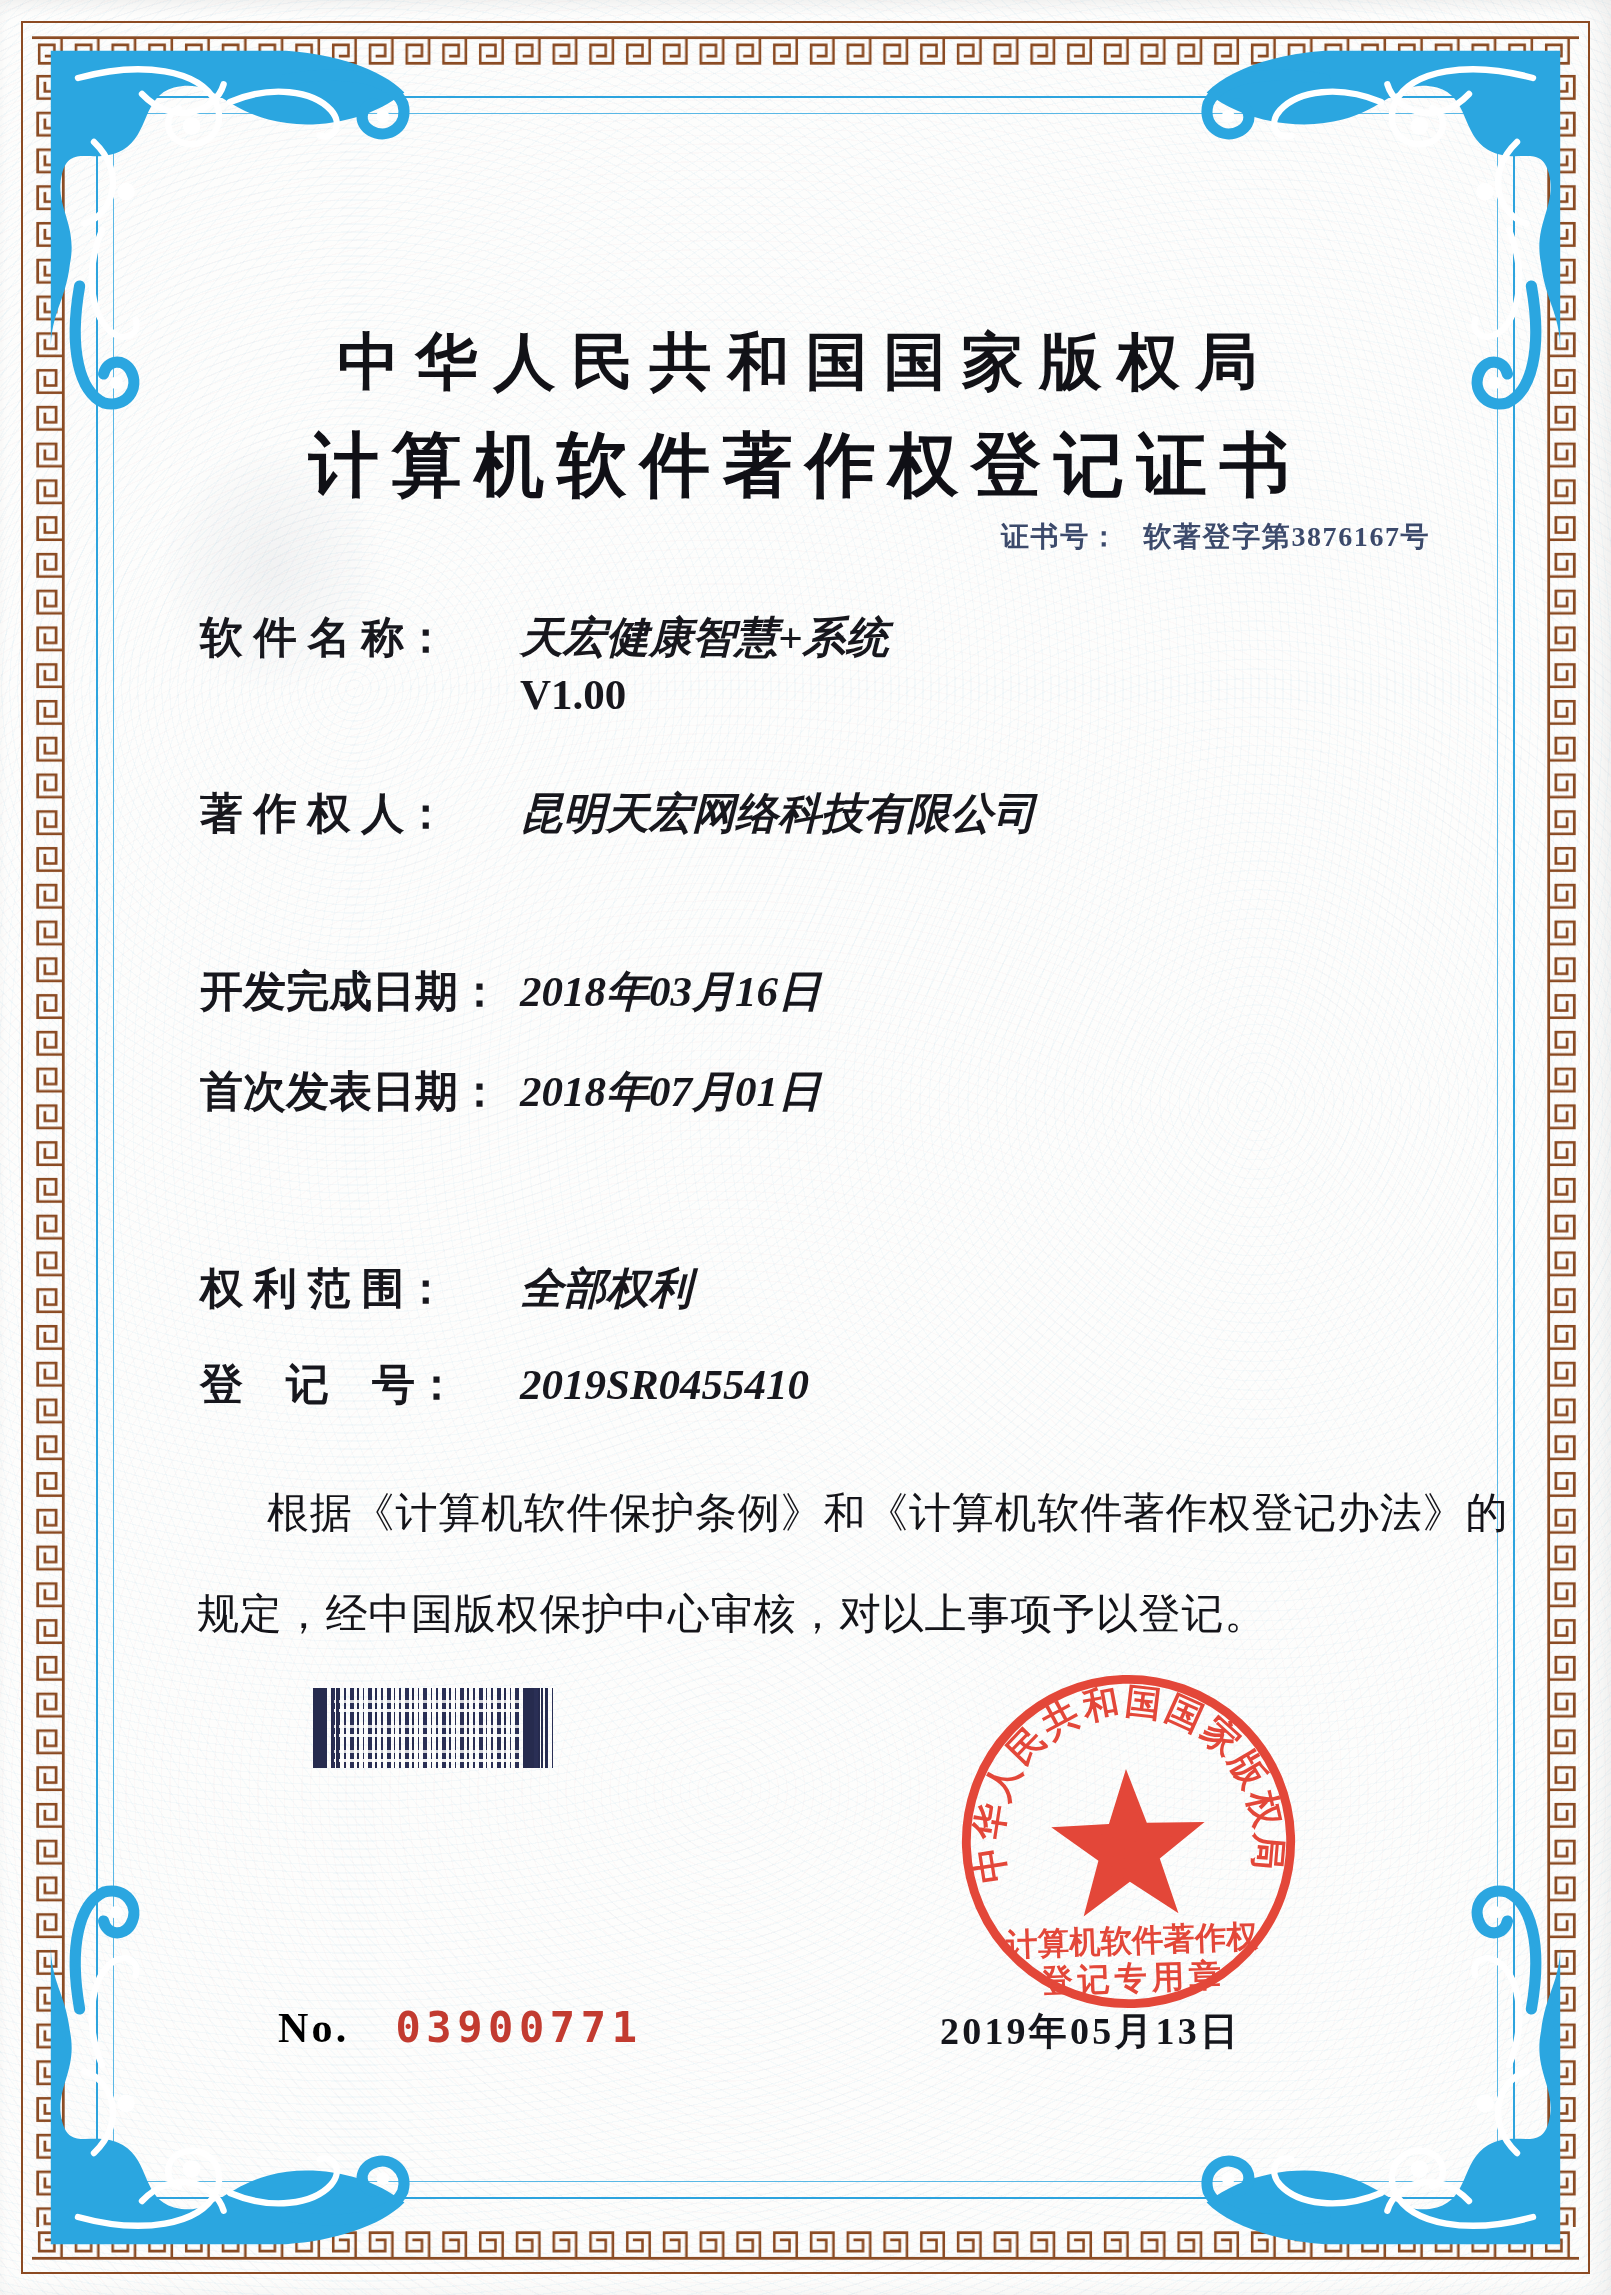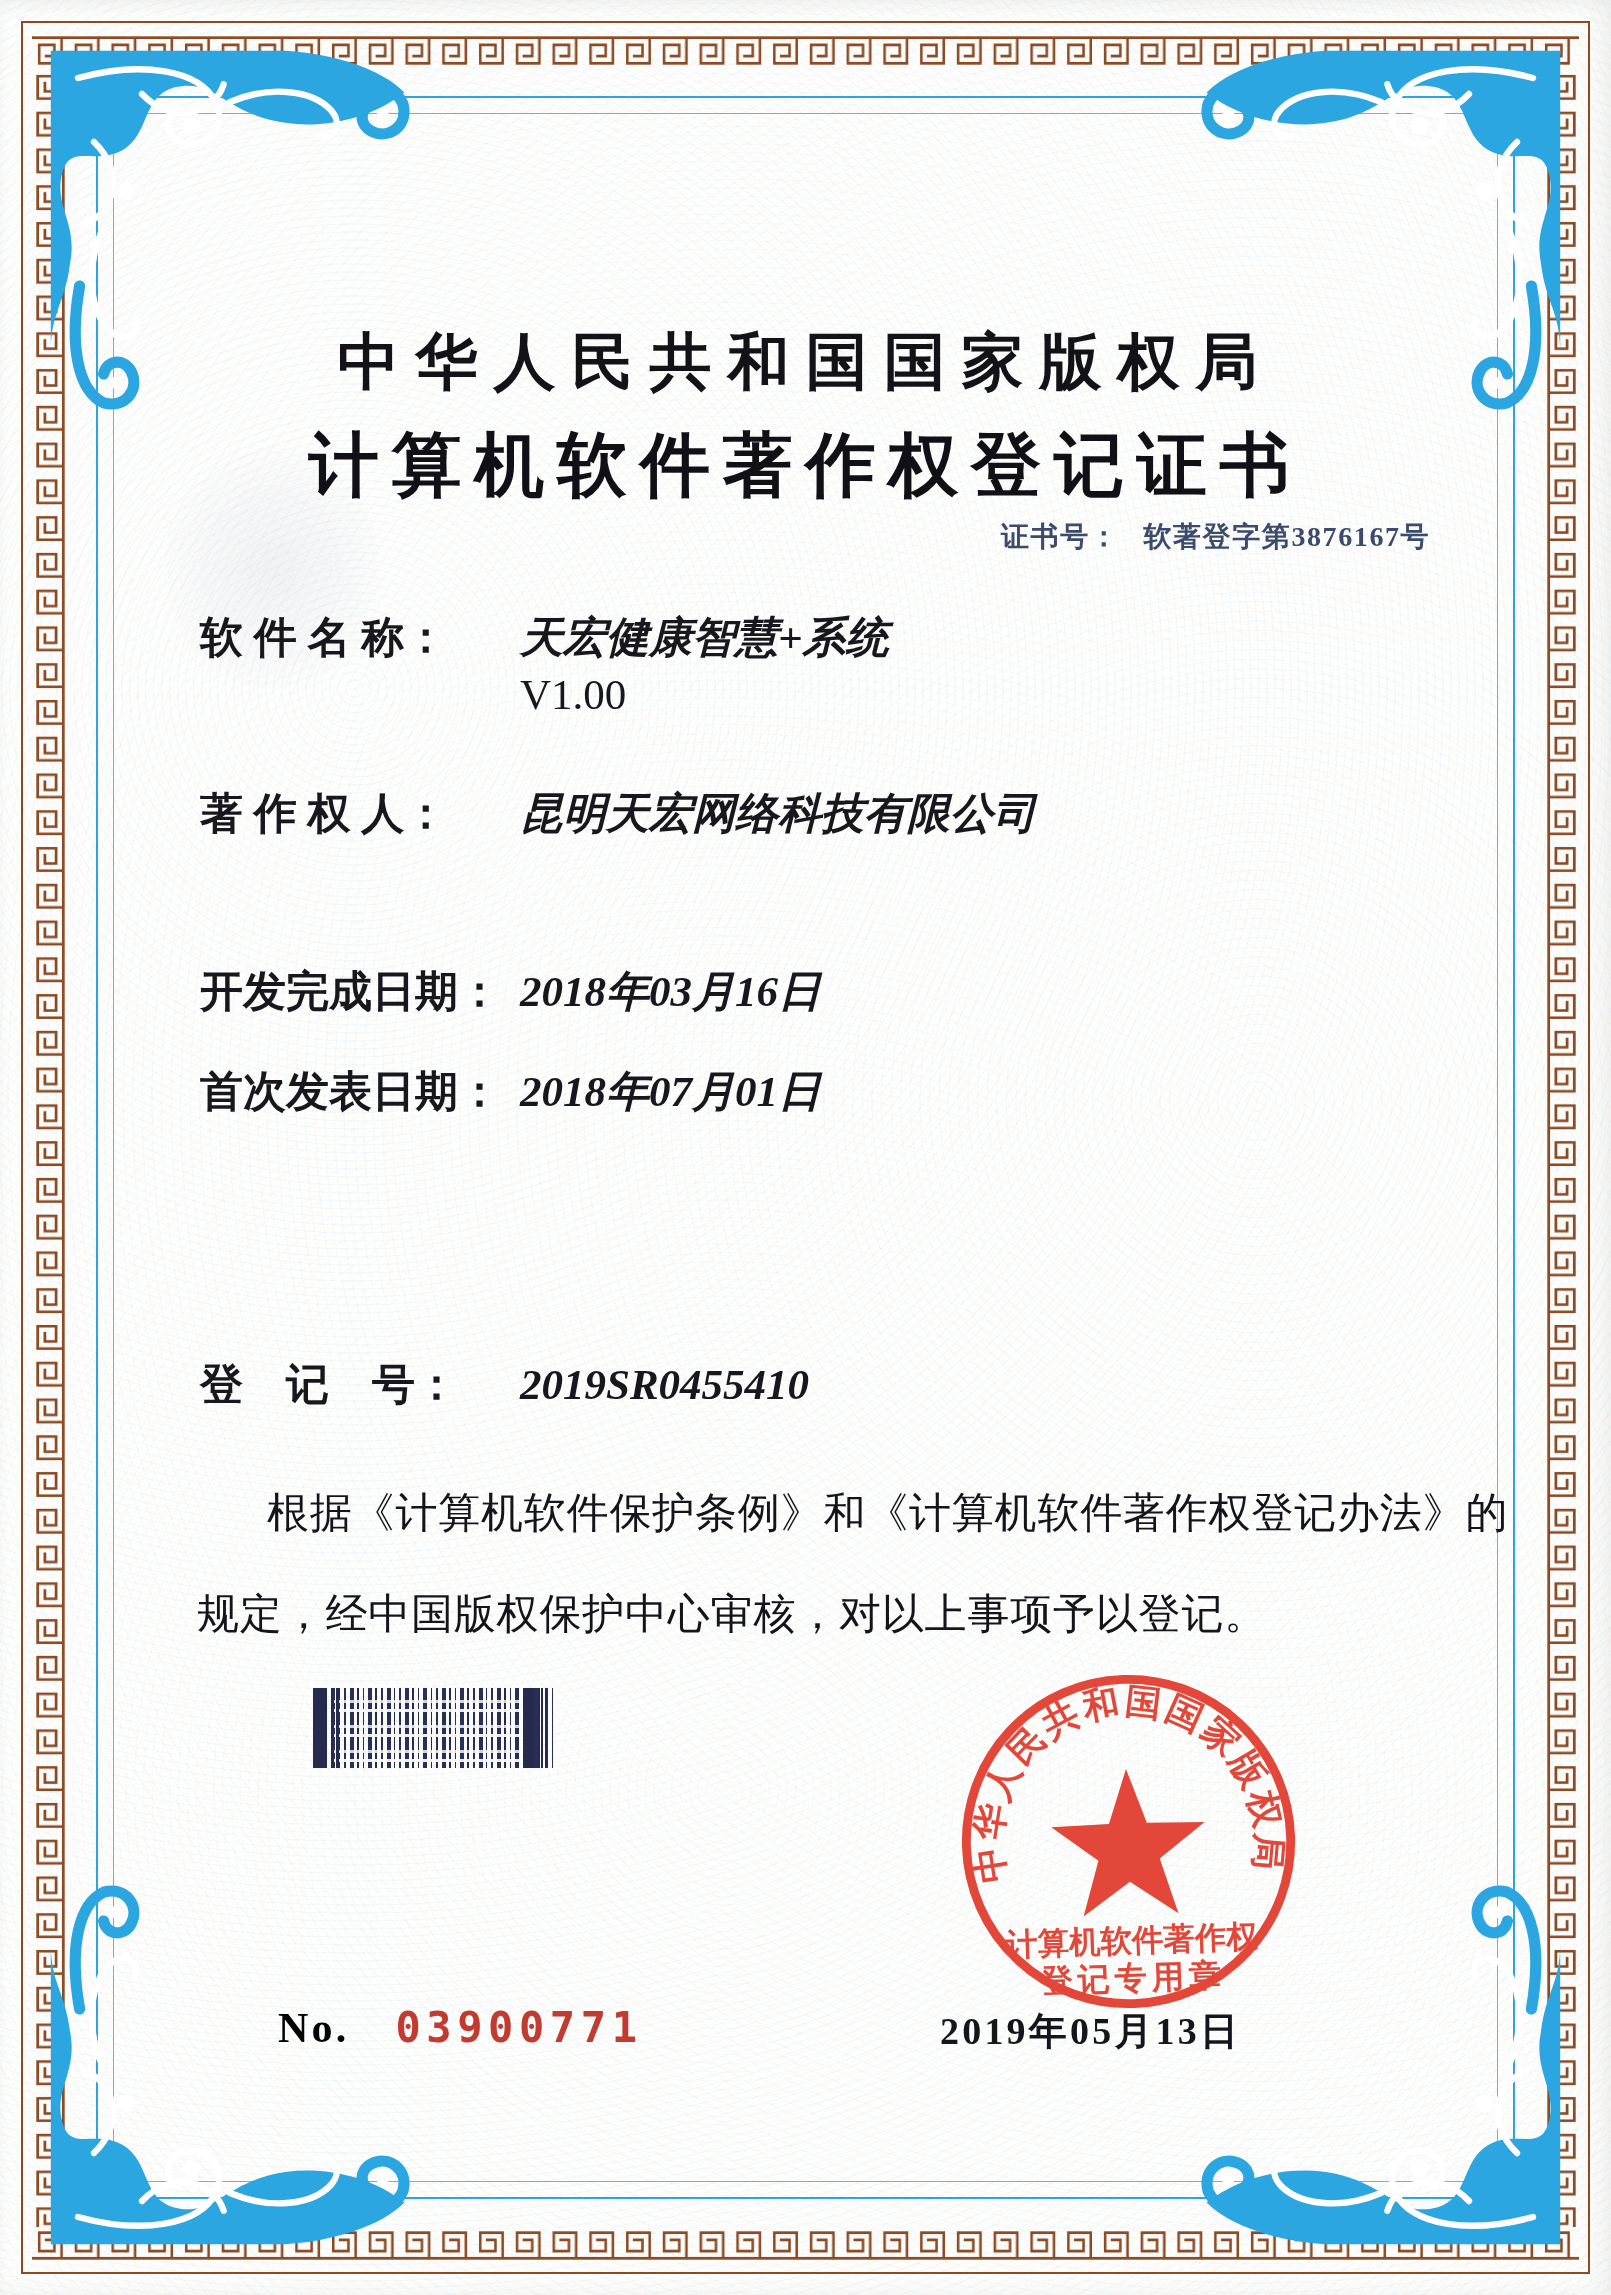--- a/index.html
+++ b/index.html
@@ -51,21 +51,21 @@
   .cert-no-line {
     position:absolute; left:1001px; top:518px;
     font-size:28px; font-weight:bold; color:#3c4a6b;
     letter-spacing:1.6px; white-space:nowrap;
   }
   .cert-no-line .lbl { margin-right:24px; }
 
   .row { position:absolute; left:200px; font-size:43px; font-weight:600; color:#17171d; white-space:nowrap; }
   .row .lbl { display:inline-block; width:320px; }
   .row .val { display:inline-block;font-style:italic; }
-  .version-line { position:absolute; left:520px; top:670px; font-size:43px; font-weight:400; color:#17171d;text-align:right; }
+  .version-line { position:absolute; left:520px; top:670px; font-size:43px; font-weight:700; color:#17171d;text-align:right; }
 
   .statement { position:absolute; font-size:42px; font-weight:500; color:#141419; white-space:nowrap; letter-spacing:0.8px; }
 
   
   .barcode {
     position:absolute; left:313px; top:1688px; width:240px; height:80px;
     background:
       repeating-linear-gradient(0deg, transparent 0 5.6px, rgba(253,253,252,.92) 5.6px 8.8px, transparent 8.8px 15px, rgba(253,253,252,.8) 15px 18.4px, transparent 18.4px 25px) 21px 0 / 189px 80px no-repeat,
       repeating-linear-gradient(90deg, #2a2f55 0 4px, transparent 4px 7.2px, #262b4e 7.2px 8.8px, transparent 8.8px 12.8px, #2a2f55 12.8px 14.4px, transparent 14.4px 18.4px);
   }
@@ -215,20 +215,23 @@
 
   <div class="row" style="top:963px">
     <span class="lbl">开发完成日期：</span><span class="val">2018年03月16日</span>
   </div>
 
   <div class="row" style="top:1063px">
     <span class="lbl">首次发表日期：</span><span class="val">2018年07月01日</span>
   </div>
 
 
+  <div class="row" style="top:1260px">
+    <span class="lbl">权 利 范 围：</span><span class="val">全部权利</span>
+  </div>
 
   <div class="row" style="top:1356px">
     <span class="lbl">登　记　号：</span><span class="val">2019SR0455410</span>
   </div>
 
   <div class="statement" style="left:267px;top:1485px">根据《计算机软件保护条例》和《计算机软件著作权登记办法》的</div>
   <div class="statement" style="left:197px;top:1586px">规定，经中国版权保护中心审核，对以上事项予以登记。</div>
 
   <div class="barcode"></div>
 

